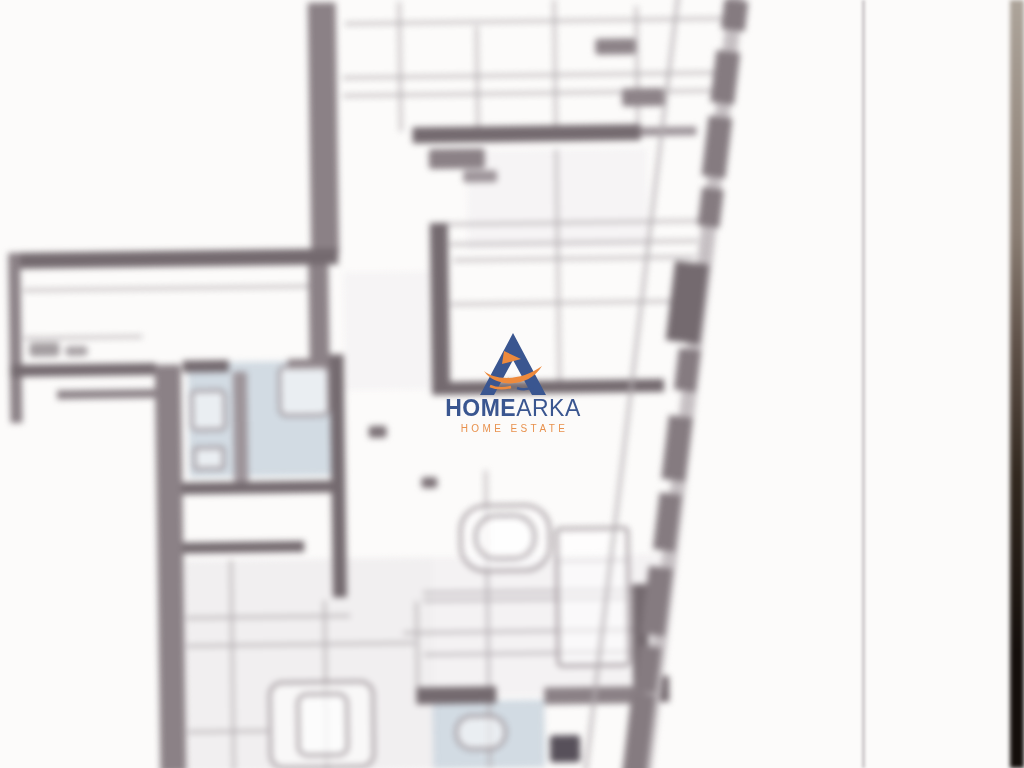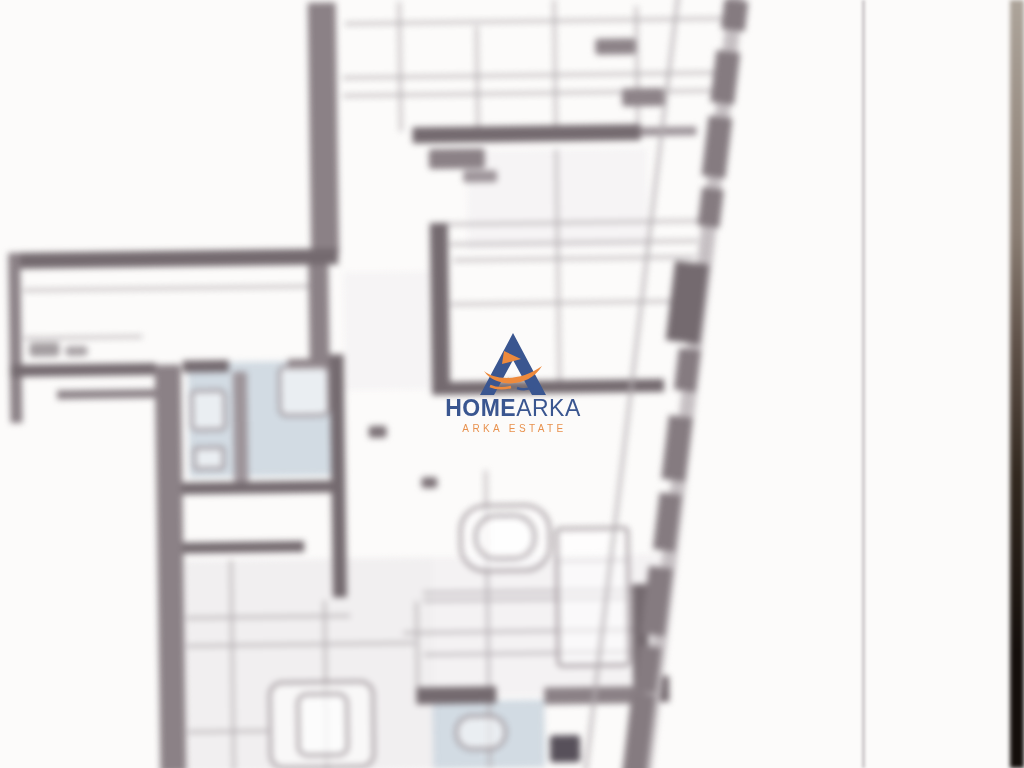--- a/index.html
+++ b/index.html
@@ -128,16 +128,16 @@
 
   <div class="watermark">
     <svg class="wm-icon" viewBox="0 0 66 62">
       <polygon points="33,0 66,62 52,62 33,27 14,62 0,62" fill="#3a5690"></polygon>
       <path d="M24,18 L41,26 L22,31 Z" fill="#ee8a3c"></path>
       <path d="M4,38 C14,47 40,49 62,33 C54,46 40,52 24,50 C14,48 7,43 4,38 Z" fill="#ee8a3c"></path>
       <path d="M10,53 q9,4 21,1" stroke="#ee8a3c" stroke-width="2.5" fill="none"></path>
       <path d="M37,55 q8,3 16,-1" stroke="#3a5690" stroke-width="2.5" fill="none"></path>
     </svg>
     <div class="wm-brand" style="color: rgb(58, 86, 144);"><span class="b">HOME</span><span class="r">ARKA</span></div>
-    <div class="wm-tagline" style="color: rgb(232, 145, 77);">ARKA ESTATE</div>
+    <div class="wm-tagline" style="color: rgb(232, 145, 77);">HOME ESTATE</div>
   </div>
 
 </div>
 
 </body></html>

